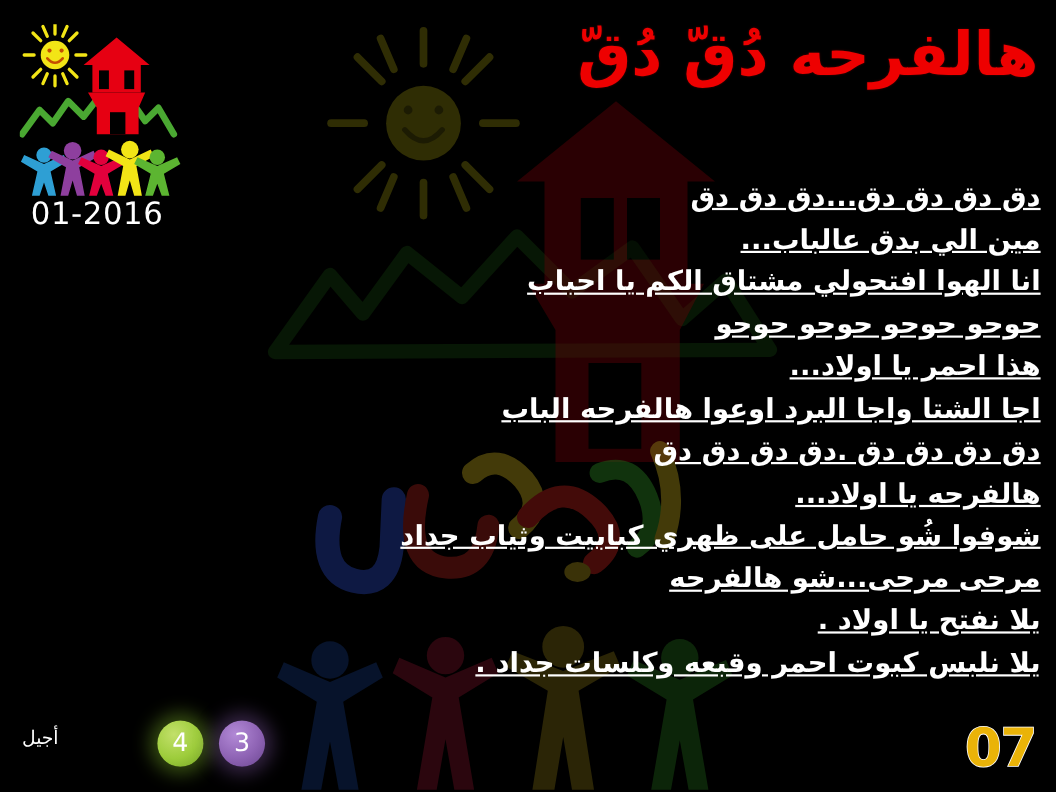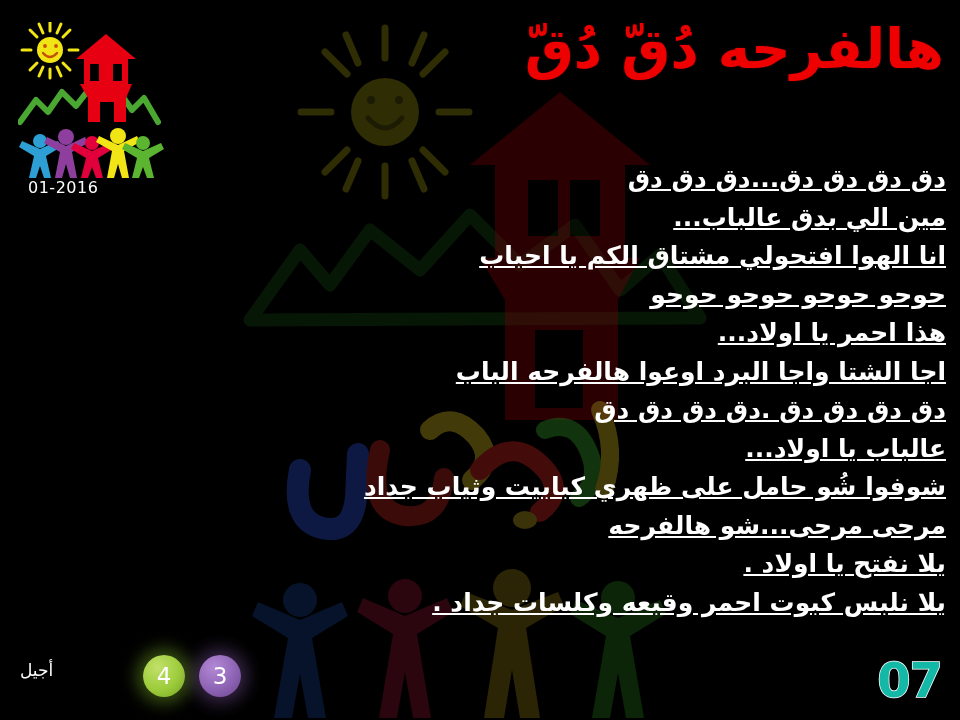--- a/index.html
+++ b/index.html
@@ -32,21 +32,21 @@
     width: 148px;
     height: 158px;
   }
   .logo svg { display: block; }
 
   .date-label {
     position: absolute;
     left: 28px;
     top: 178px;
     color: #ffffff;
-    font-size: 16px;
+    font-size: 28px;
     letter-spacing: 0.5px;
     font-family: "DejaVu Sans", "Liberation Sans", sans-serif;
     white-space: nowrap;
   }
 
   
   .title {
     position: absolute;
     right: 16px;
     top: 18px;
@@ -119,21 +119,21 @@
     background: radial-gradient(circle at 36% 30%, #b289d6 0%, #8e63b4 55%, #6b4690 100%);
     box-shadow: 0 0 16px 7px rgba(140, 95, 180, 0.38);
   }
 
   .page-number {
     position: absolute;
     right: 18px;
     top: 652px;
     font-size: 48px;
     font-weight: bold;
-    color: #14b8a6;
+    color: #eab308;
     font-family: "DejaVu Sans", "Liberation Sans", sans-serif;
     letter-spacing: -1px;
     -webkit-text-stroke: 1.5px #ffffff;
     paint-order: stroke fill;
   }
 </style>
 </head>
 <body>
 
 <div id="slide">
@@ -271,21 +271,21 @@
   <div class="title">هالفرحه دُقّ دُقّ</div>
 
   <div class="lyrics">
     <span class="lyric-line">دق دق دق دق...دق دق دق</span>
     <span class="lyric-line">مين الي بدق عالباب...</span>
     <span class="lyric-line">انا الهوا افتحولي مشتاق الكم يا احباب</span>
     <span class="lyric-line">حوحو حوحو حوحو حوحو</span>
     <span class="lyric-line">هذا احمر يا اولاد...</span>
     <span class="lyric-line">اجا الشتا واجا البرد اوعوا هالفرحه الباب</span>
     <span class="lyric-line">دق دق دق دق .دق دق دق دق</span>
-    <span class="lyric-line">عالباب يا اولاد...</span>
+    <span class="lyric-line">هالفرحه يا اولاد...</span>
     <span class="lyric-line">شوفوا شُو حامل على ظهري كبابيت وثياب جداد</span>
     <span class="lyric-line">مرحى مرحى...شو هالفرحه</span>
     <span class="lyric-line">يلا نفتح يا اولاد .</span>
     <span class="lyric-line">يلا نلبس كبوت احمر وقبعه وكلسات جداد .</span>
   </div>
 
   <div class="brand-word">أجيل</div>
 
   <div class="badges">
     <div class="badge badge-green">4</div>

